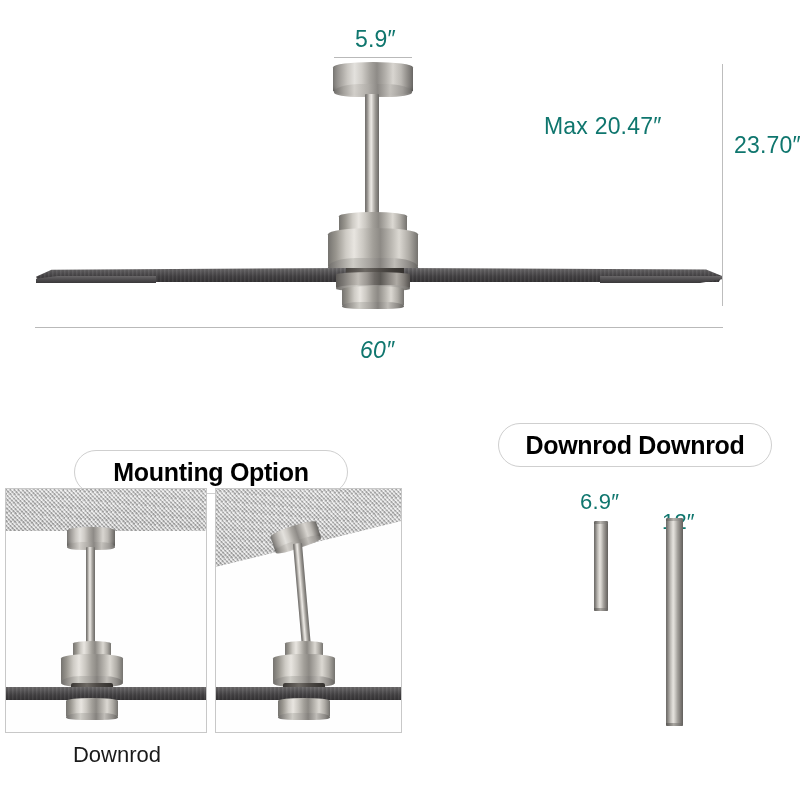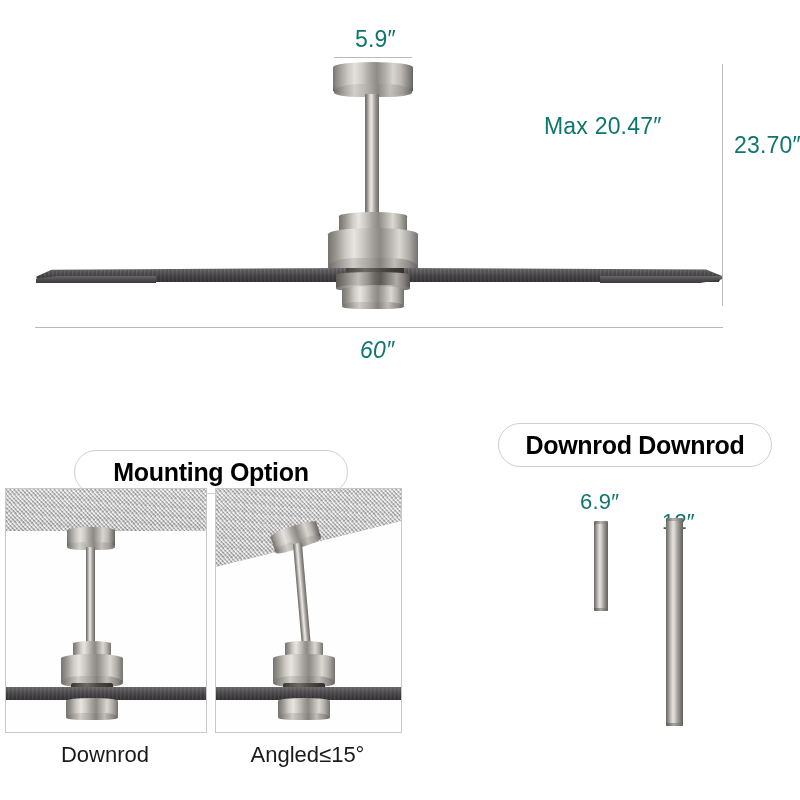--- a/index.html
+++ b/index.html
@@ -237,37 +237,36 @@
     <div class="ceiling" style="left:-2px; top:-2px; width:206px; height:44px;"></div>
 
     <div class="canopy" style="left:61px; top:38px; width:48px; height:22px;"></div>
     <div class="rod" style="left:80px; top:58px; width:9px; height:99px;"></div>
     <div class="tier" style="left:67px; top:152px; width:38px; height:18px;"></div>
     <div class="tier" style="left:55px; top:165px; width:62px; height:32px;"></div>
     <div class="neck" style="left:65px; top:194px; width:42px; height:6px;"></div>
     <div class="blade" style="left:-2px; top:198px; width:206px; height:13px;"></div>
     <div class="tier" style="left:60px; top:209px; width:52px; height:21px;"></div>
   </div>
-  <div class="photo-caption" style="left:5px; top:742px; width:200px; font-size:22px;">Downrod</div>
+  <div class="photo-caption" style="left:17px; top:742px; width:200px; font-size:22px;">Downrod</div>
 
   <div class="photo" style="left:215px; top:488px; width:185px; height:243px;">
     <div class="ceiling" style="left:-4px; top:-4px; width:196px; height:90px;
                 clip-path: polygon(0% 0%, 100% 0%, 100% 38%, 0% 92%);"></div>
 
     <div class="canopy" style="left:59px; top:36px; width:48px; height:22px;
                 transform: rotate(-18deg); transform-origin: 50% 100%;"></div>
     <div class="rod" style="left:86px; top:54px; width:9px; height:104px;
                 transform: rotate(-5deg); transform-origin: 50% 100%;"></div>
     <div class="tier" style="left:69px; top:152px; width:38px; height:18px;"></div>
     <div class="tier" style="left:57px; top:165px; width:62px; height:32px;"></div>
     <div class="neck" style="left:67px; top:194px; width:42px; height:6px;"></div>
     <div class="blade" style="left:-2px; top:198px; width:191px; height:13px;"></div>
     <div class="tier" style="left:62px; top:209px; width:52px; height:21px;"></div>
   </div>
-  <div class="photo-caption" style="left:215px; top:742px; width:185px; font-size:22px;">Angled≤15°</div>
 
   <div class="pill" style="left:498px; top:423px; width:272px; height:42px; font-size:25px;">
     <span>Downrod Downrod</span>
   </div>
 
   <div class="dim-label" style="left:580px; top:489px; font-size:22px;">6.9″</div>
   <div class="downrod" style="left:594px; top:521px; width:14px; height:90px;"></div>
 
   <div class="dim-label" style="left:662px; top:489px; font-size:22px;margin-top:20px;">12″</div>
   <div class="downrod" style="left:666px; top:518px; width:17px; height:208px;"></div>

